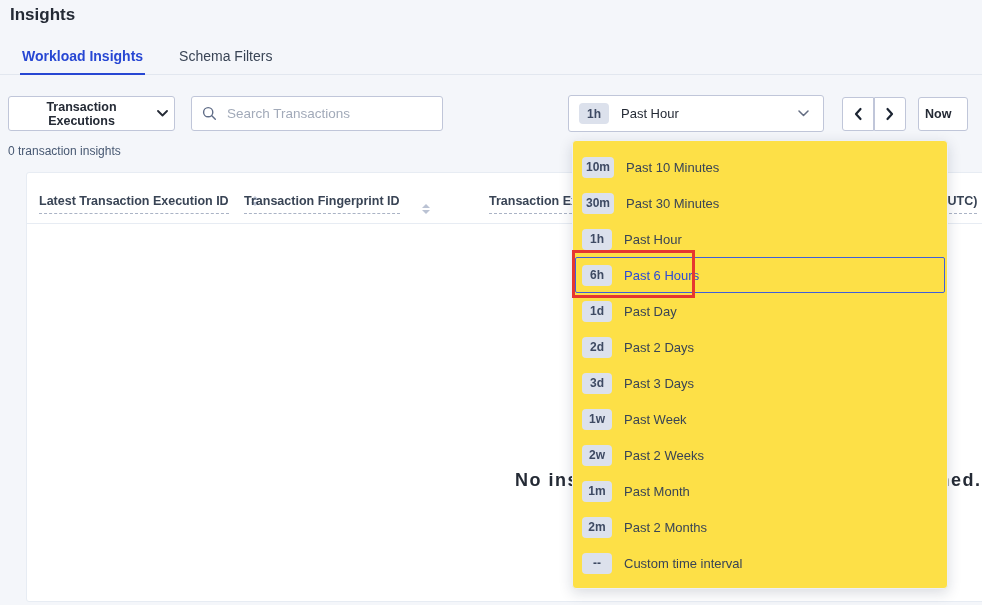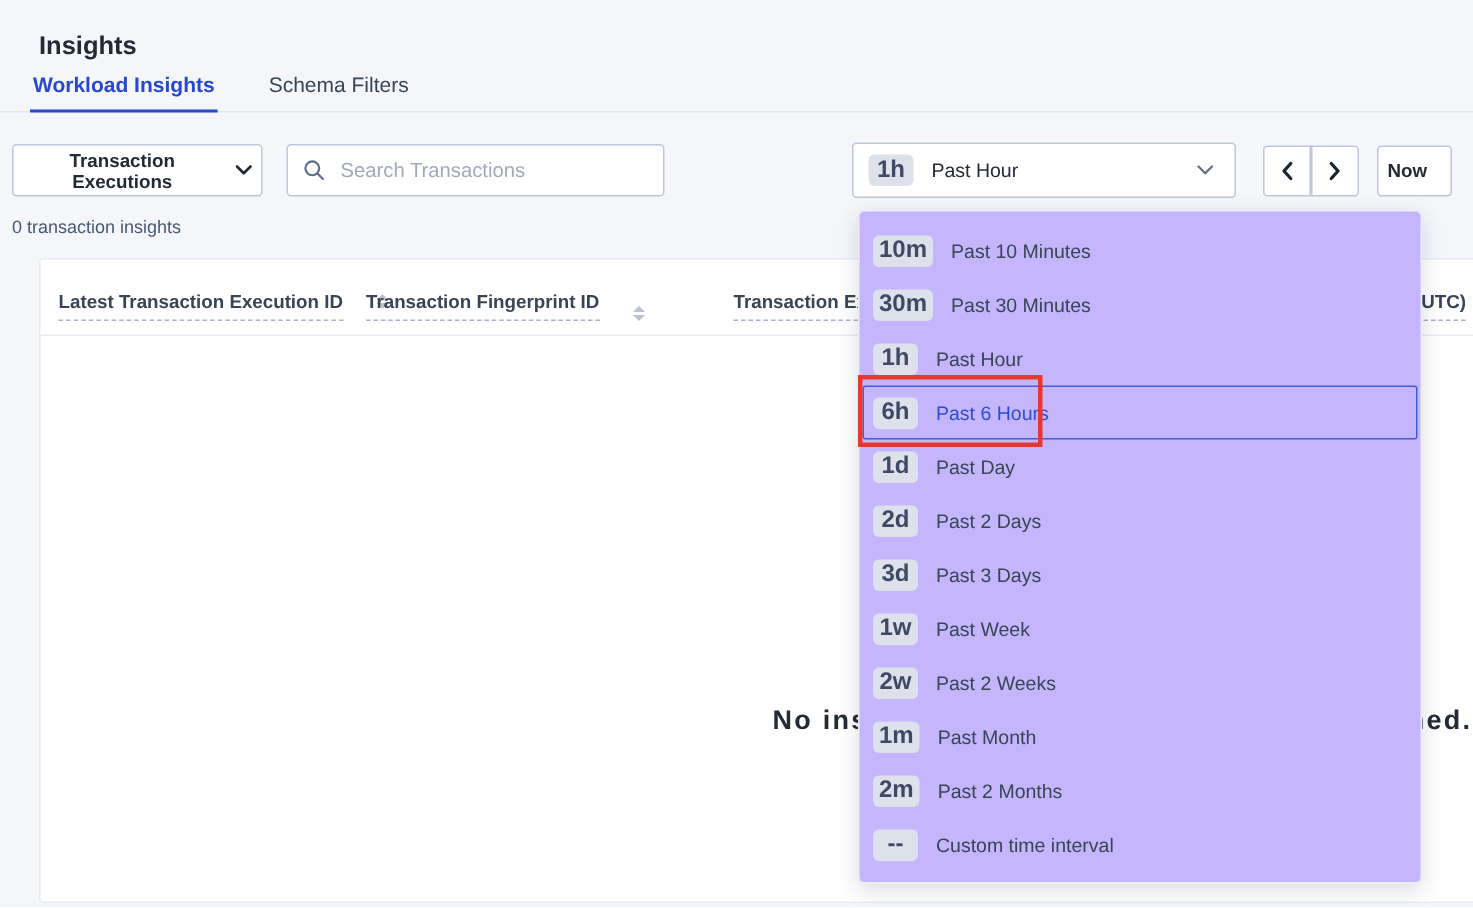--- a/index.html
+++ b/index.html
@@ -1,37 +1,37 @@
 <!DOCTYPE html>
 <html><head>
 <meta charset="utf-8">
 <style>
   html,body{margin:0;padding:0;}
   body{width:982px;height:605px;overflow:hidden;font-family:"Liberation Sans",sans-serif;}
   .page{position:relative;width:982px;height:605px;background:#f4f6fa;overflow:hidden;}
 
   
-  .page-title{position:absolute;left:10px;top:5px;margin:16px;font-size:17px;font-weight:700;color:#242a35;text-align:right;}
+  .page-title{position:absolute;left:10px;top:5px;margin:0;font-size:17px;font-weight:700;color:#242a35;text-align:right;}
 
   
   .tabs{position:absolute;left:0;right:0;top:44px;height:30px;border-bottom:1px solid #e2e7ef;display:flex;padding-left:20px;}
   .tab{font-size:14px;color:#394455;margin-right:32px;padding:4px 2px 12px 2px;cursor:pointer;}
   .tab.active{color:#2747d3;font-weight:700;border-bottom:2px solid #2747d3;margin-bottom:-1px;}
 
   
   .ctl{position:absolute;background:#fff;border:1px solid #c0c6d9;border-radius:3px;display:flex;align-items:center;box-sizing:border-box;}
   .ctl-label{font-size:12.5px;font-weight:700;color:#242a35;}
   .type-select{left:8px;top:96px;width:167px;height:35px;justify-content:center;gap:9px;}
   .searchbox{left:191px;top:96px;width:252px;height:35px;padding:0 10px;gap:8px;}
   .searchbox input{border:none;outline:none;flex:1;font-size:13.5px;color:#394455;font-family:"Liberation Sans",sans-serif;background:transparent;}
   .searchbox input::placeholder{color:#a2aab9;}
   .filters-btn{left:455px;top:96px;width:90px;height:35px;justify-content:center;gap:7px;}
   .time-picker{left:568px;top:95px;width:256px;height:37px;padding:0 14px 0 10px;gap:12px;}
   .time-picker .chev{margin-left:auto;}
-  .badge{background:#dce1ec;border-radius:4px;font-size:16px;font-weight:700;color:#3e4a63;min-width:30px;height:21px;display:flex;align-items:center;justify-content:center;box-sizing:border-box;padding:0 4px;}
+  .badge{background:#dce1ec;border-radius:4px;font-size:12px;font-weight:700;color:#3e4a63;min-width:30px;height:21px;display:flex;align-items:center;justify-content:center;box-sizing:border-box;padding:0 4px;}
   .time-label{font-size:13px;color:#242a35;}
   .arrow-group{position:absolute;left:842px;top:97px;height:34px;display:flex;}
   .arrow-btn{width:32px;height:34px;background:#fff;border:1px solid #c0c6d9;display:flex;align-items:center;justify-content:center;box-sizing:border-box;cursor:pointer;padding:0;}
   .arrow-btn.prev{border-radius:3px 0 0 3px;border-right-width:0.5px;}
   .arrow-btn.next{border-radius:0 3px 3px 0;}
   .now-btn{left:918px;top:97px;width:50px;height:34px;justify-content:flex-start;cursor:pointer;}
   button.ctl{cursor:pointer;font-family:"Liberation Sans",sans-serif;}
 
   
   .count-text{position:absolute;left:8px;top:144px;font-size:12px;color:#475872;}
@@ -43,21 +43,21 @@
   .th-label{font-size:12.5px;font-weight:700;color:#394455;border-bottom:1px dashed #aab3c5;padding-bottom:5px;white-space:nowrap;}
   .sort-icon{display:inline-flex;flex-direction:column;gap:2px;margin-left:22px;margin-top:2px;}
   .sort-icon .up{width:0;height:0;border-left:4px solid transparent;border-right:4px solid transparent;border-bottom:4px solid #bac2d3;}
   .sort-icon .down{width:0;height:0;border-left:4px solid transparent;border-right:4px solid transparent;border-top:4px solid #bac2d3;}
   .th1{left:12px;} .th2{left:217px;align-items:flex-end;} .th3{left:462px;} .th4{left:852px;}
 
   
   .empty-message{position:absolute;left:515px;top:470px;font-size:18px;font-weight:700;color:#242a35;letter-spacing:1.5px;white-space:nowrap;z-index:5;}
 
   
-  .time-dropdown{position:absolute;left:572px;top:140px;width:376px;height:449px;background:#c4b5fd;border:1px solid #eceff5;border-radius:4px;box-shadow:0 4px 14px rgba(20,30,60,0.16);box-sizing:border-box;padding-top:8px;z-index:40;}
+  .time-dropdown{position:absolute;left:572px;top:140px;width:376px;height:449px;background:#fde047;border:1px solid #eceff5;border-radius:4px;box-shadow:0 4px 14px rgba(20,30,60,0.16);box-sizing:border-box;padding-top:8px;z-index:40;}
   .td-item{height:36px;display:flex;align-items:center;padding-left:6px;margin:0 2px;border:1px solid transparent;border-radius:2px;box-sizing:border-box;cursor:pointer;}
   .td-item .td-label{font-size:13px;color:#394455;margin-left:12px;}
   .td-item.selected{border-color:#3f5fd9;}
   .td-item.selected .td-label{color:#2c4bd8;}
 
   
   .red-annotation{position:absolute;left:572px;top:250px;width:123px;height:48px;border:3px solid #e7372f;box-sizing:border-box;z-index:50;background:transparent;}
 
   .icon{display:inline-flex;align-items:center;justify-content:center;}
 </style>

